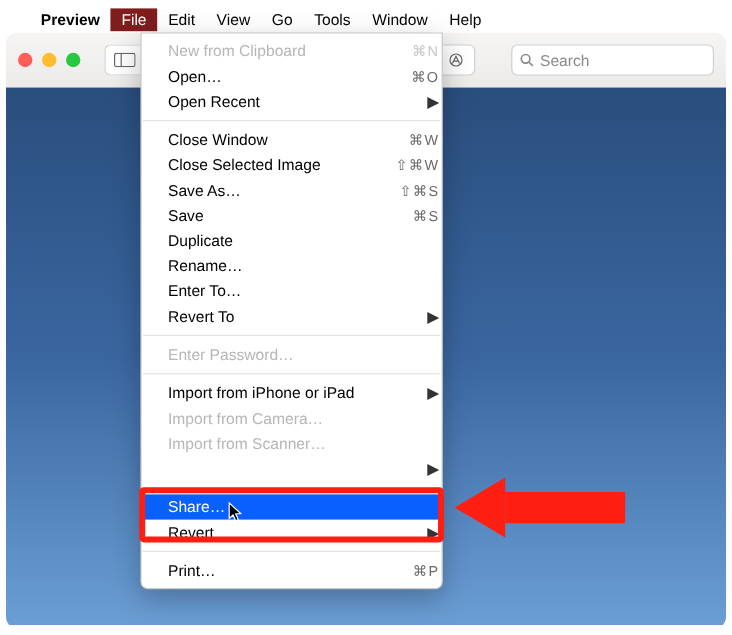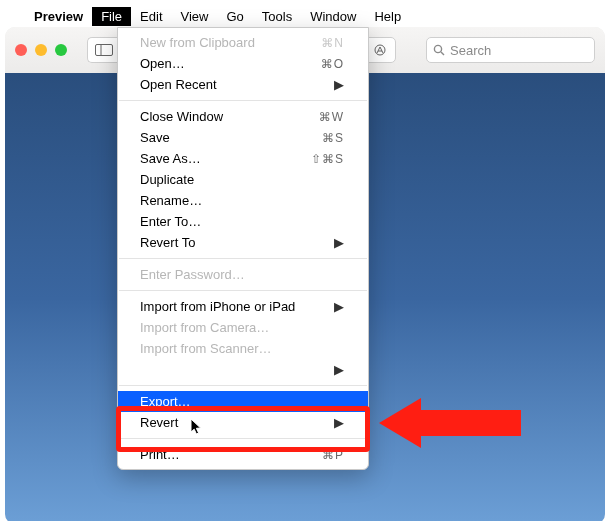--- a/index.html
+++ b/index.html
@@ -2,40 +2,40 @@
 <html><head>
 <meta charset="utf-8">
 <style>
   html,body{margin:0;padding:0;font-family:-apple-system,"Helvetica Neue",Arial,sans-serif;font-size:13px;color:#000;}
   #stage{position:relative;width:610px;height:521px;background:#fff;overflow:hidden;}
   
   .menubar{position:absolute;left:5px;top:5px;right:5px;height:22px;background:#fff;display:flex;align-items:center;padding:0 8px;z-index:10;}
   .apple{font-size:15px;margin-right:12px;}
   .mb-item{padding:2px 9px;border-radius:0;}
   .mb-item.bold{font-weight:600;}
-  .mb-item.active{background:#000000;color:#fff;text-align:center;}
+  .mb-item.active{background:#7f1d1d;color:#fff;text-align:center;}
   
   .window{position:absolute;left:5px;top:27px;width:600px;height:497px;border-radius:10px;overflow:hidden;box-shadow:inset 0 0 0 1px rgba(0,0,0,.08);}
   .titlebar{height:46px;background:linear-gradient(#f6f5f4,#ecebea);border-bottom:1px solid #d0d0d0;display:flex;align-items:center;padding:0 10px;gap:10px;}
   .traffic{display:flex;gap:8px;margin-right:10px;}
   .dot{width:12px;height:12px;border-radius:50%;}
   .red{background:#ff5f57;}
   .yellow{background:#febc2e;}
   .green{background:#28c840;}
   .tb-btn{height:24px;border:1px solid #cfcfcf;border-radius:5px;background:#fff;display:flex;align-items:center;justify-content:center;padding:0 7px;color:#555;}
   .tb-split{display:flex;}
   .tb-split .tb-btn:first-child{border-right:none;border-top-right-radius:0;border-bottom-right-radius:0;}
   .tb-split .tb-btn:last-child{border-top-left-radius:0;border-bottom-left-radius:0;}
   .spacer{flex:1;}
   .search{display:flex;align-items:center;height:24px;border:1px solid #cfcfcf;border-radius:5px;background:#fff;padding:0 6px;min-width:155px;color:#8a8a8a;margin-left:20px;}
   .search svg{margin-right:5px;}
   .canvas{position:absolute;left:0;right:0;top:46px;bottom:0;background:linear-gradient(180deg,#2a4e7d 0%,#3a66a0 50%,#6c9fd6 100%);}
   
   .menu{position:absolute;left:117px;top:27px;width:250px;background:#fff;border:1px solid #c9c9c9;border-radius:0 0 6px 6px;box-shadow:0 8px 24px rgba(0,0,0,.25);padding:4px 0;z-index:30;}
-  .mi{display:flex;align-items:center;height:21px;padding:0 24px 0 22px;position:relative;white-space:nowrap;}
+  .mi{display:flex;align-items:center;height:21px;padding:0 2px 0 22px;position:relative;white-space:nowrap;}
   .mi.disabled{color:#b6b6b6;}
   .mi .shortcut{margin-left:auto;color:#6a6a6a;letter-spacing:1px;font-size:12px;}
   .mi.disabled .shortcut{color:#c7c7c7;}
   .mi .sub{margin-left:auto;color:#333;}
   .mi.selected{background:#0a60ff;color:#fff;}
   .sep{height:1px;margin:5px 1px;background:#e3e3e3;}
   
   .redbox{position:absolute;border:5px solid #ff1e12;border-radius:4px;pointer-events:none;z-index:40;}
   
   .arrow{position:absolute;z-index:50;display:flex;align-items:center;}
@@ -144,28 +144,32 @@
       <div class="mi">
         <span>Open Recent</span>
         <span class="sub">▶</span>
       </div>
       <div class="sep"></div>
       <div class="mi">
         <span>Close Window</span>
         <span class="shortcut">⌘W</span>
       </div>
       <div class="mi">
+        <span>Close Selected Image</span>
+        <span class="shortcut">⇧⌘W</span>
+      </div>
+      <div class="mi">
+        <span>Save As…</span>
+        <span class="shortcut">⇧⌘S</span>
+      </div>
+      <div class="mi">
         <span>Save</span>
         <span class="shortcut">⌘S</span>
       </div>
       <div class="mi">
-        <span>Save As…</span>
-        <span class="shortcut">⇧⌘S</span>
-      </div>
-      <div class="mi">
         <span>Duplicate</span>
       </div>
       <div class="mi">
         <span>Rename…</span>
       </div>
       <div class="mi">
         <span>Enter To…</span>
       </div>
       <div class="mi">
         <span>Revert To</span>
@@ -184,21 +188,21 @@
         <span>Import from Camera…</span>
       </div>
       <div class="mi disabled">
         <span>Import from Scanner…</span>
       </div>
       <div class="mi">
         <span class="sub">▶</span>
       </div>
       <div class="sep"></div>
       <div class="mi selected">
-        <span>Export…</span>
+        <span>Share…</span>
       </div>
       <div class="mi">
         <span>Revert</span>
         <span class="sub">▶</span>
       </div>
       <div class="sep"></div>
       <div class="mi">
         <span>Print…</span>
         <span class="shortcut">⌘P</span>
       </div>

